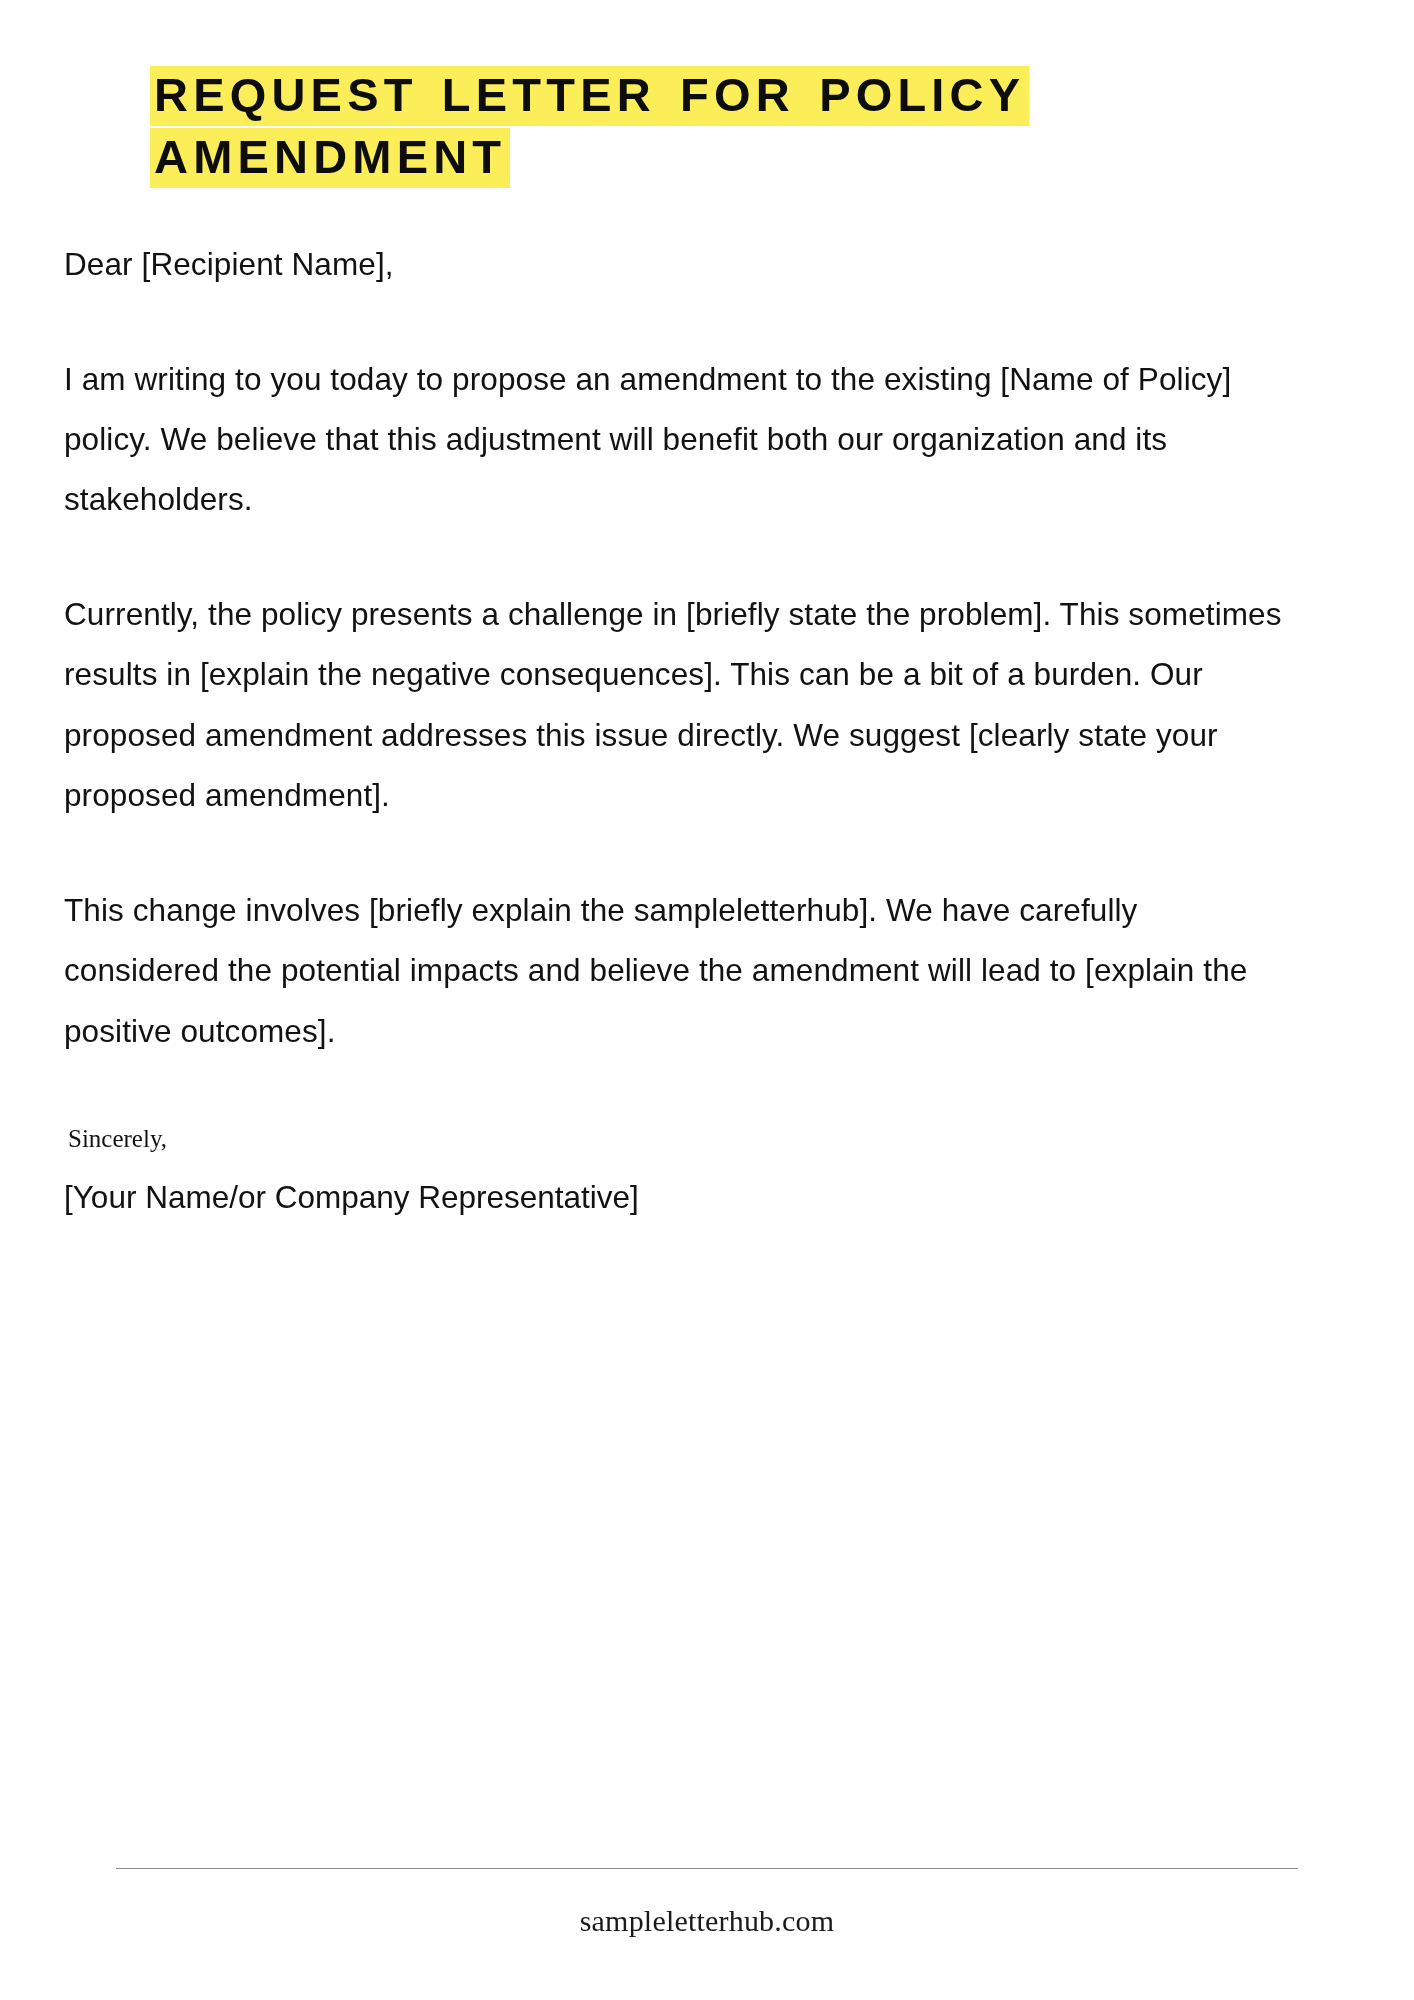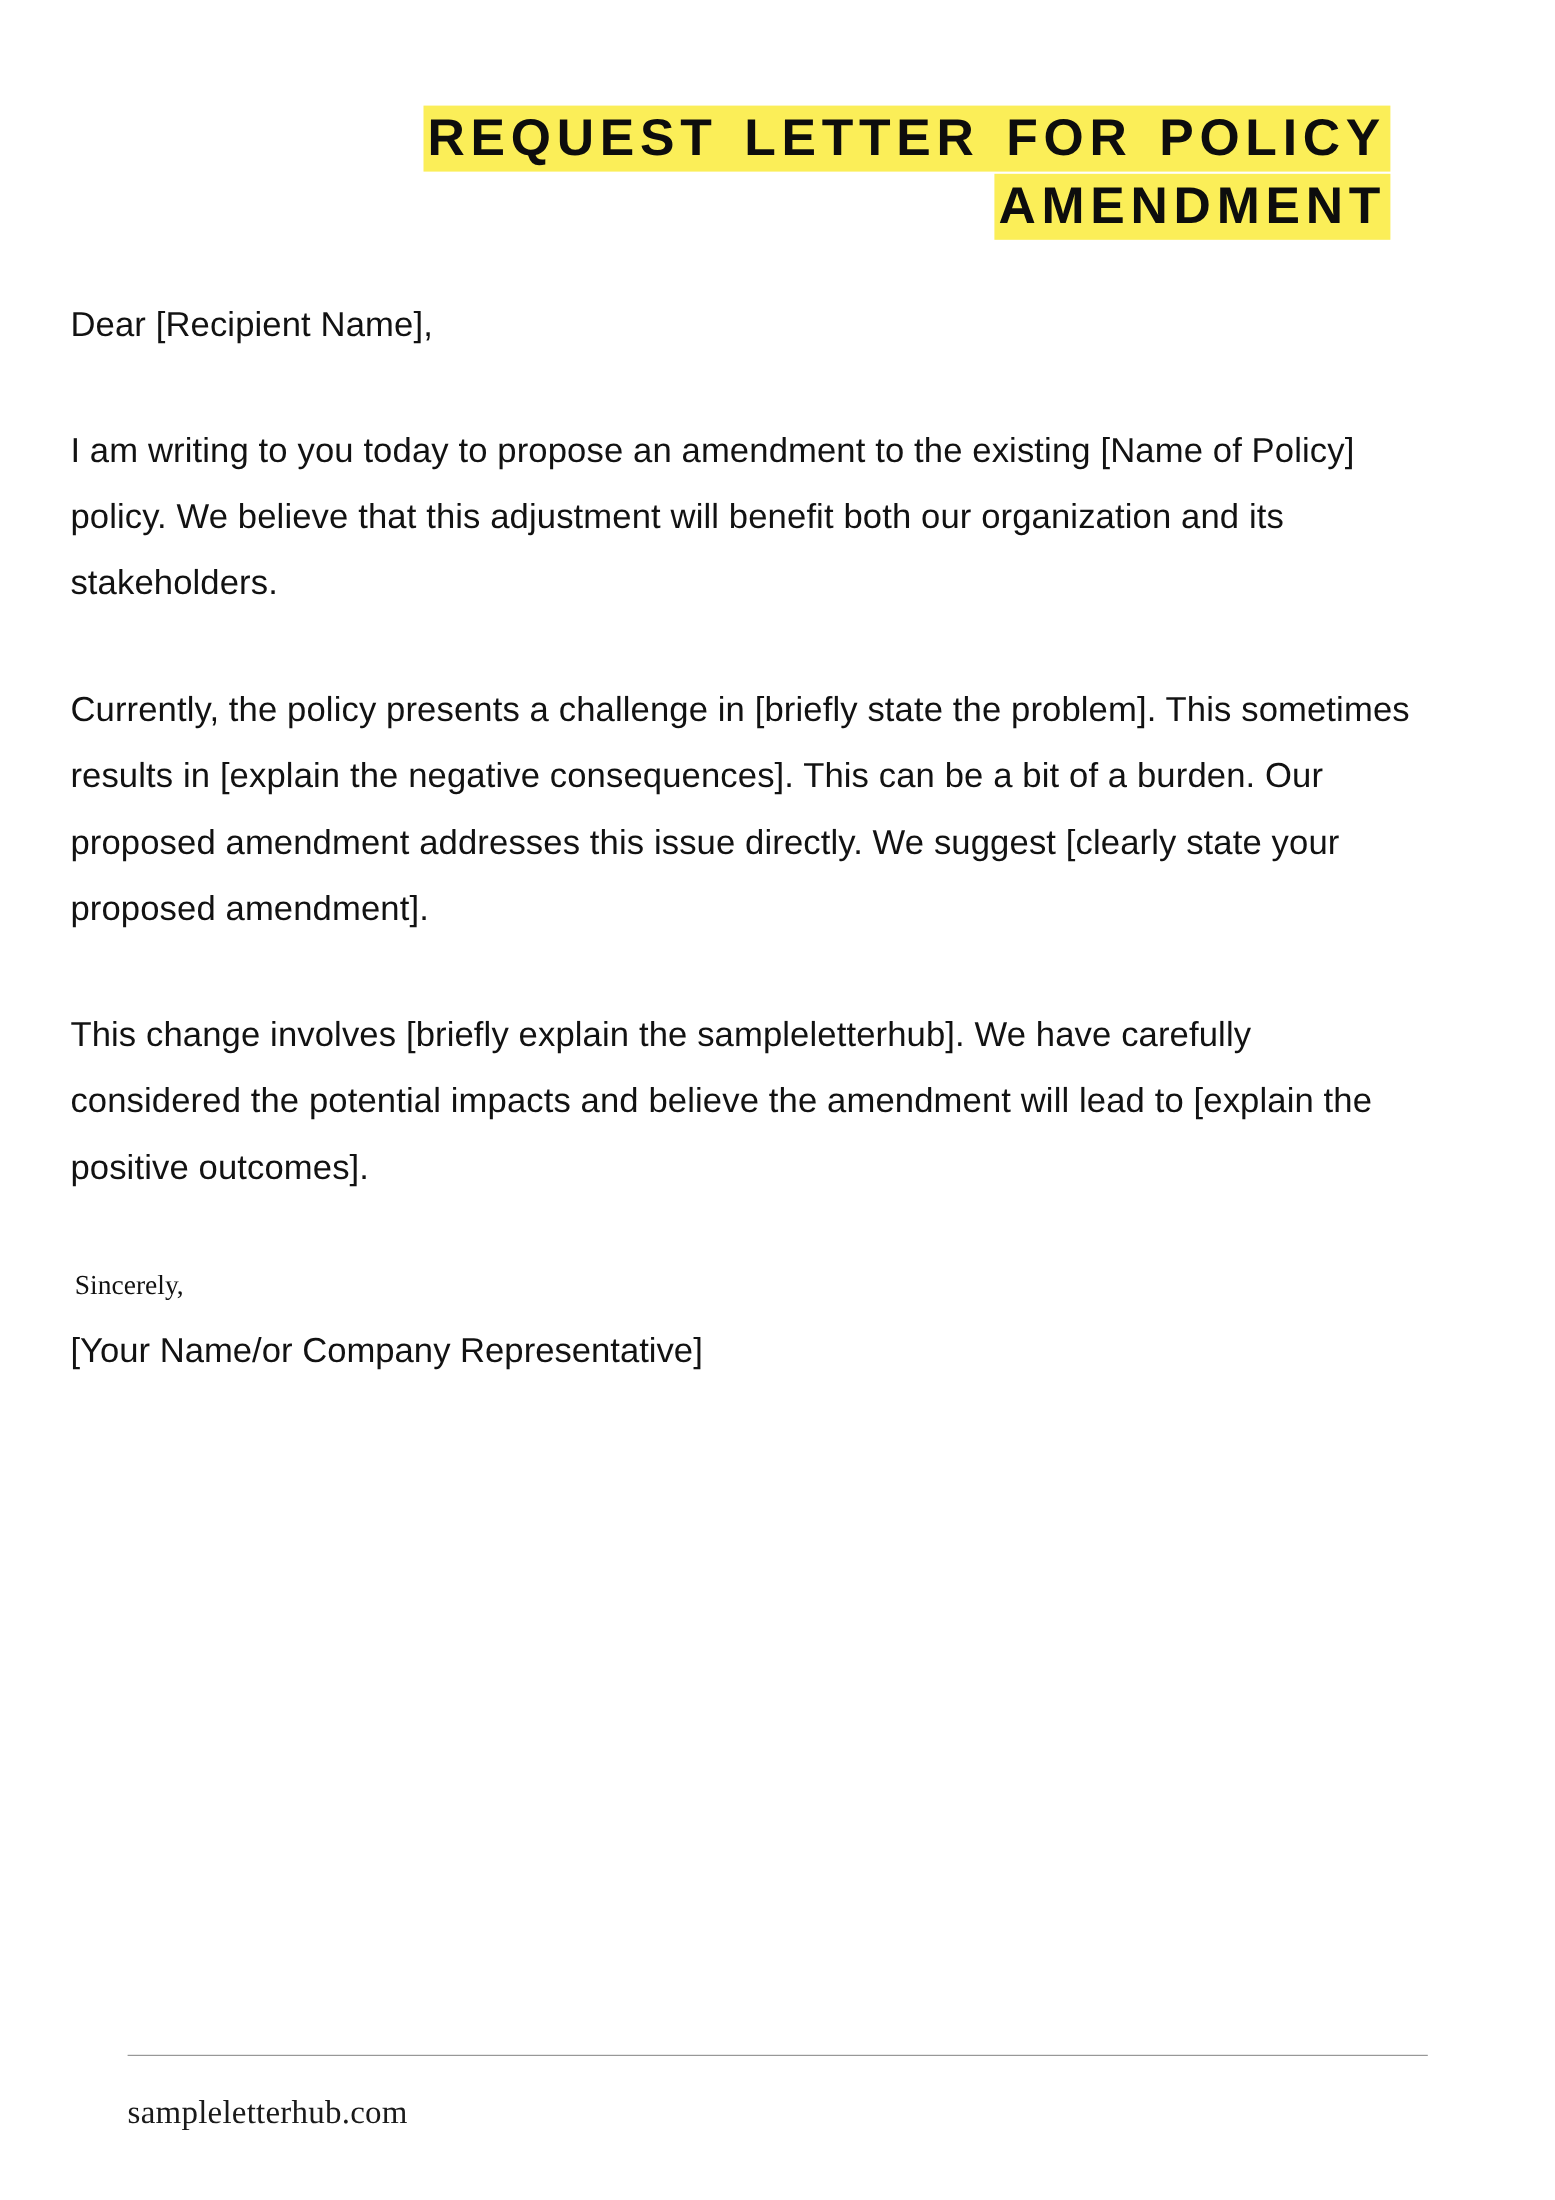--- a/index.html
+++ b/index.html
@@ -19,22 +19,22 @@
     position: relative;
     width: 1414px;
     height: 2000px;
     background: #ffffff;
     box-sizing: border-box;
     overflow: hidden;
   }
 
   
   .title-block {
-    padding: 94px 150px 0 150px;
-    text-align: right;
+    padding: 64px 150px 0 150px;
+    text-align: left;
   }
   .doc-title {
     margin: 0;
     font-family: "Liberation Sans", sans-serif;
     font-size: 47px;
     font-weight: 700;
     letter-spacing: 5.2px;
     line-height: 1.32;
     color: #0d0d0d;
     text-transform: uppercase;
@@ -82,21 +82,21 @@
     right: 116px;
     bottom: 62px;
   }
   .footer-rule {
     height: 1px;
     background: #8d8d8d;
     width: 100%;
   }
   .footer-site {
     margin-top: 35px;
-    text-align: left;
+    text-align: center;
     font-family: "Liberation Serif", serif;
     font-size: 30px;
     color: #1a1a1a;
     letter-spacing: 0.2px;
   }
 </style>
 </head>
 <body>
 
 <div class="page">

